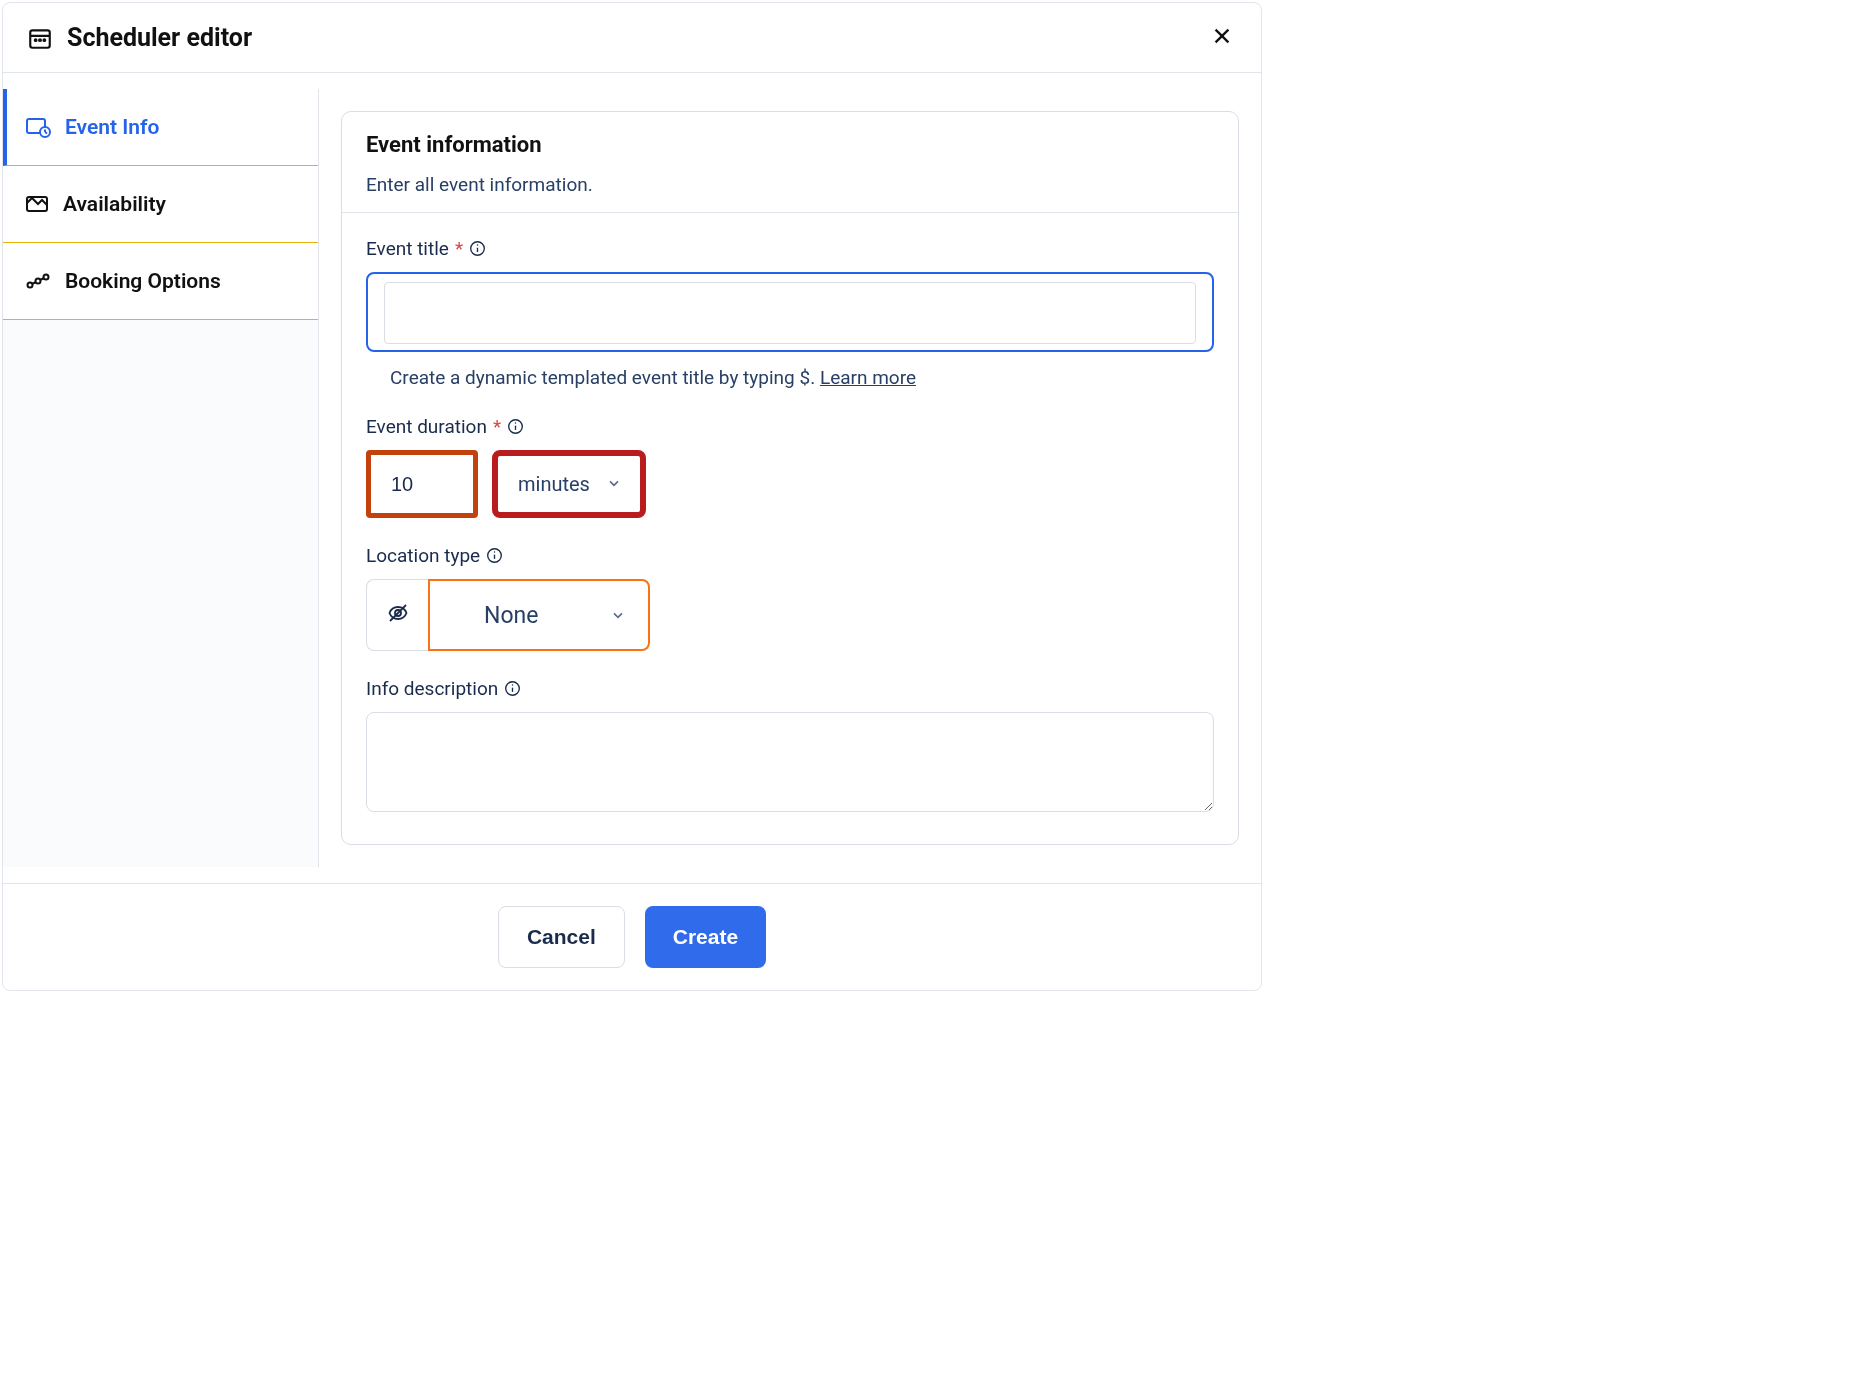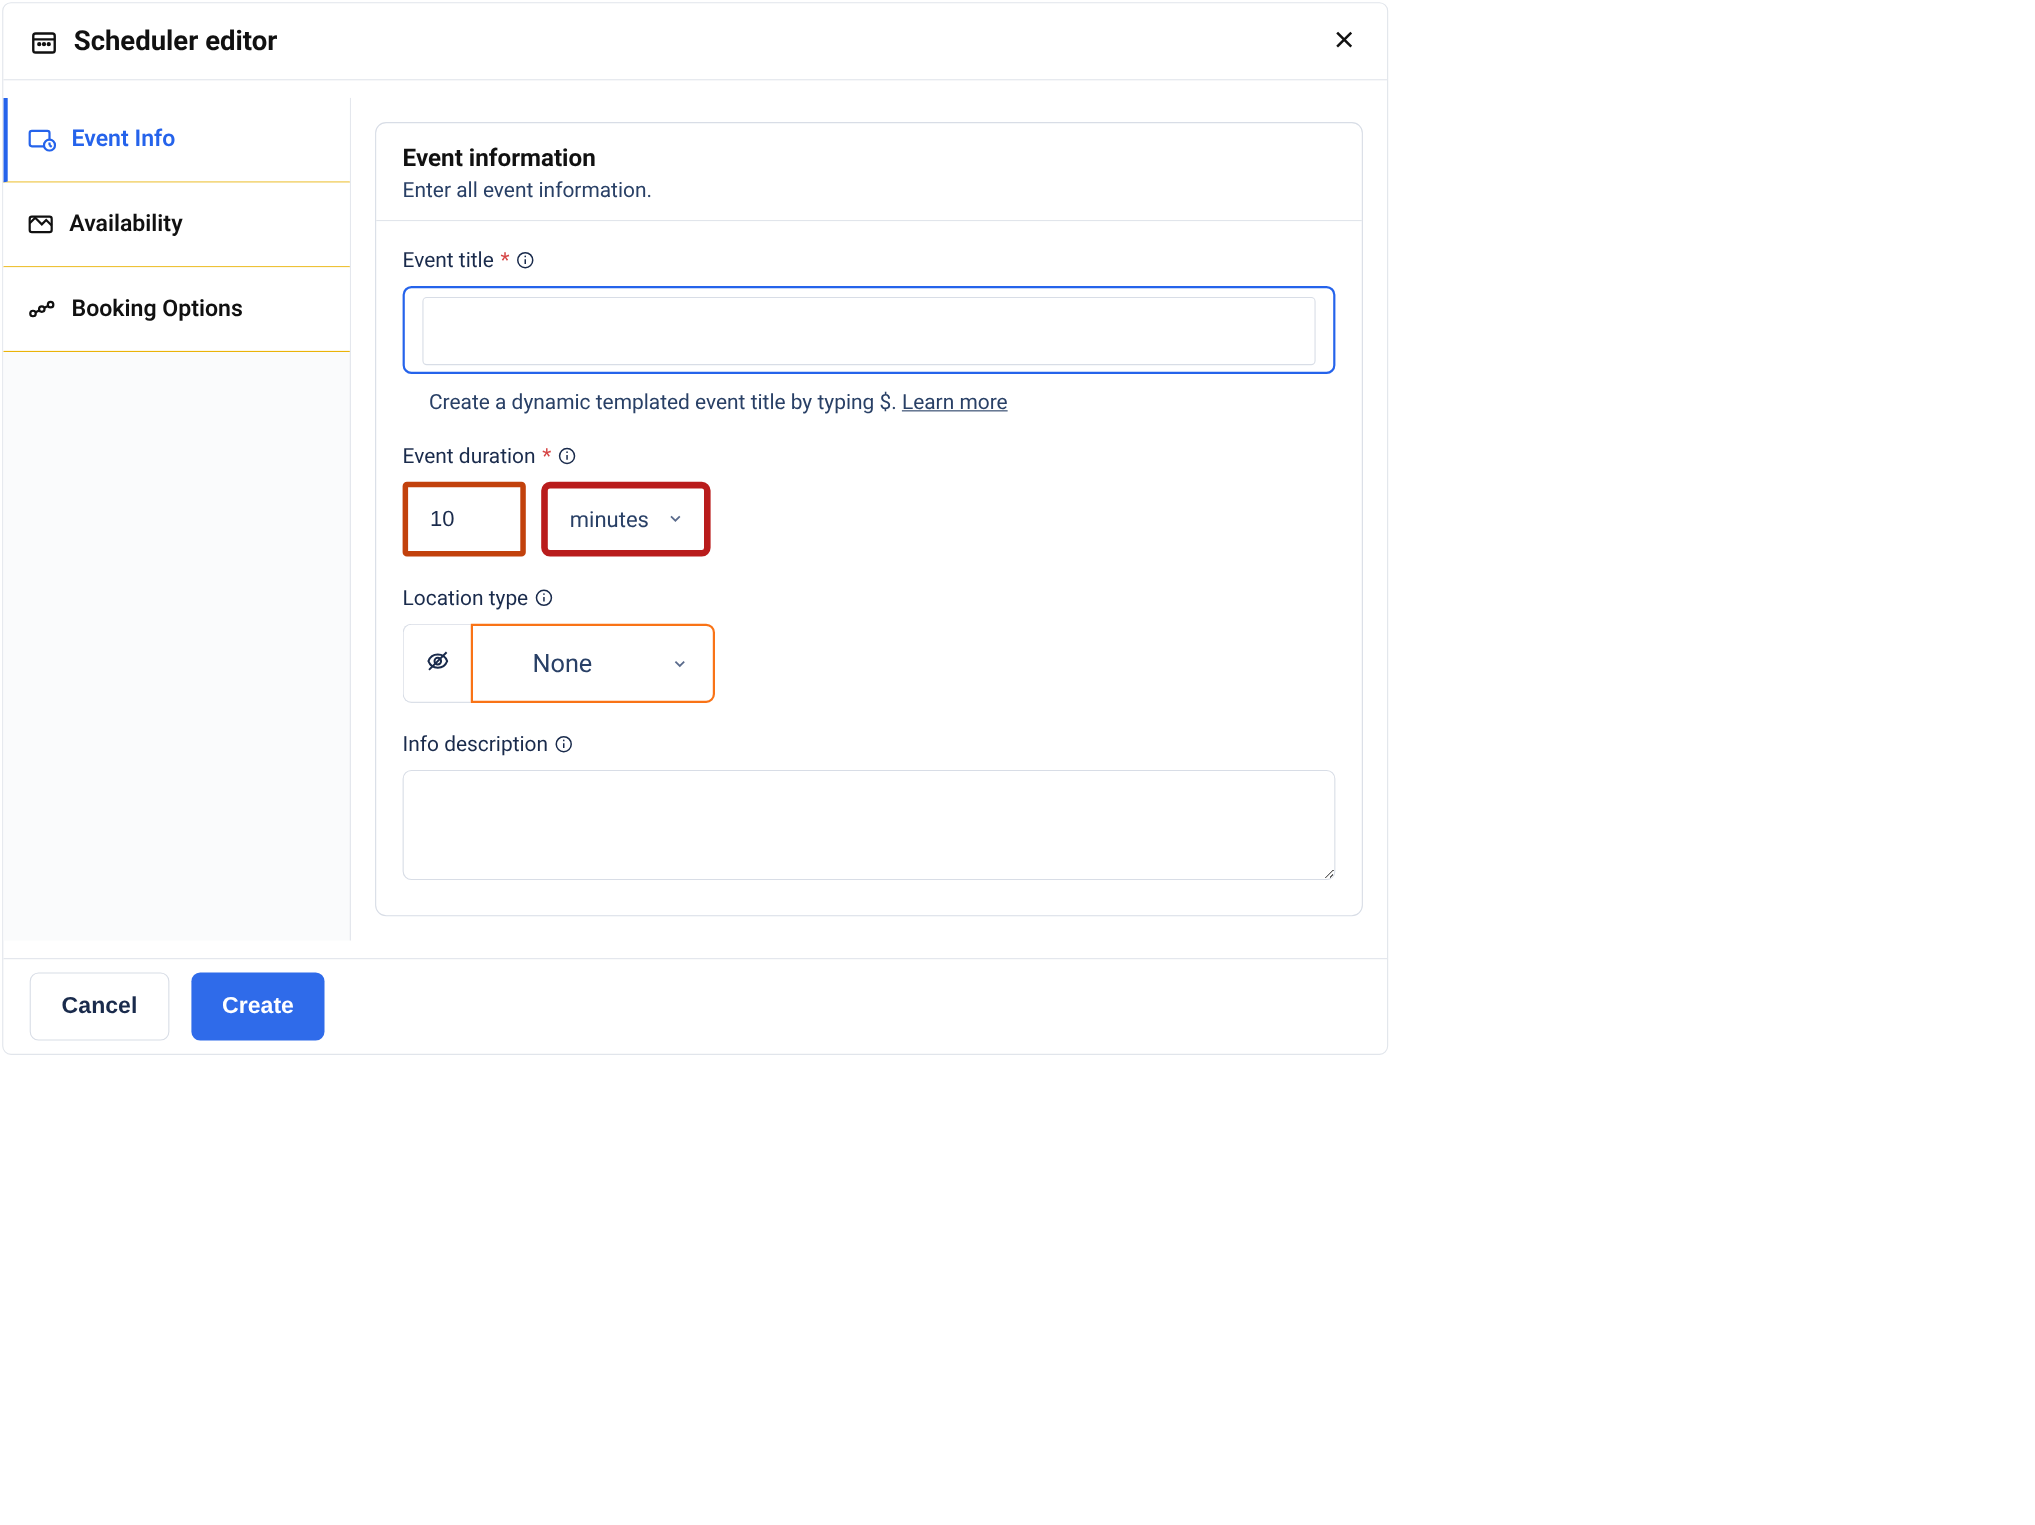--- a/index.html
+++ b/index.html
@@ -80,21 +80,21 @@
     border-radius: 10px;
   }
   .card-header {
     padding: 20px 24px 16px 24px;
     border-bottom: 1px solid #e1e5eb;
   }
   .card-title {
     font-size: 22px;
     font-weight: 700;
     color: #111;
-    margin-bottom: 4px;
+    margin-bottom: 16px;
   }
   .card-subtitle {
     font-size: 19px;
     color: #294066;
   }
   .card-body {
     padding: 24px;
   }
   .field {
     margin-bottom: 26px;
@@ -201,23 +201,23 @@
     border: 1px solid #d8dde6;
     border-radius: 8px;
     padding: 14px;
     font-size: 19px;
     outline: none;
     resize: vertical;
     font-family: inherit;
   }
   .modal-footer {
     display: flex;
-    justify-content: flex-start;
+    justify-content: center;
     gap: 20px;
-    padding: 12px 24px;
+    padding: 22px 24px;
     border-top: 1px solid #e1e5eb;
   }
   .btn {
     height: 62px;
     padding: 0 28px;
     border-radius: 8px;
     font-size: 21px;
     font-weight: 600;
     cursor: pointer;
     border: none;

